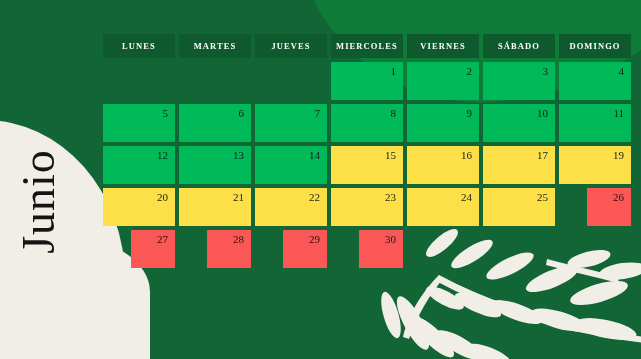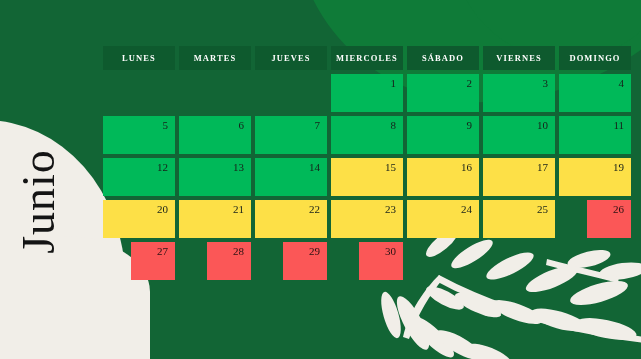--- a/index.html
+++ b/index.html
@@ -100,21 +100,20 @@
     height: 24px;
     background: #0e5a2e;
     display: flex;
     align-items: center;
     justify-content: center;
     color: #ffffff;
     font-size: 8.5px;
     font-weight: bold;
     letter-spacing: 1.1px;
     font-family: "Liberation Serif", "DejaVu Serif", serif;
-    margin-top: 12px;
   }
   .cell {
     height: 38px;
     position: relative;
     box-sizing: border-box;
   }
   .cell .num {
     position: absolute;
     right: 7px;
     top: 3px;
@@ -173,22 +172,22 @@
       </g>
     </g>
   </svg>
 
   <div class="calendar">
 
     <div class="dow">LUNES</div>
     <div class="dow">MARTES</div>
     <div class="dow">JUEVES</div>
     <div class="dow">MIERCOLES</div>
+    <div class="dow">VIERNES</div>
     <div class="dow">SÁBADO</div>
-    <div class="dow">VIERNES</div>
     <div class="dow">DOMINGO</div>
 
     <div class="cell empty">
         <span class="num"></span>
       </div>
     <div class="cell empty">
         <span class="num"></span>
       </div>
     <div class="cell empty">
         <span class="num"></span>

